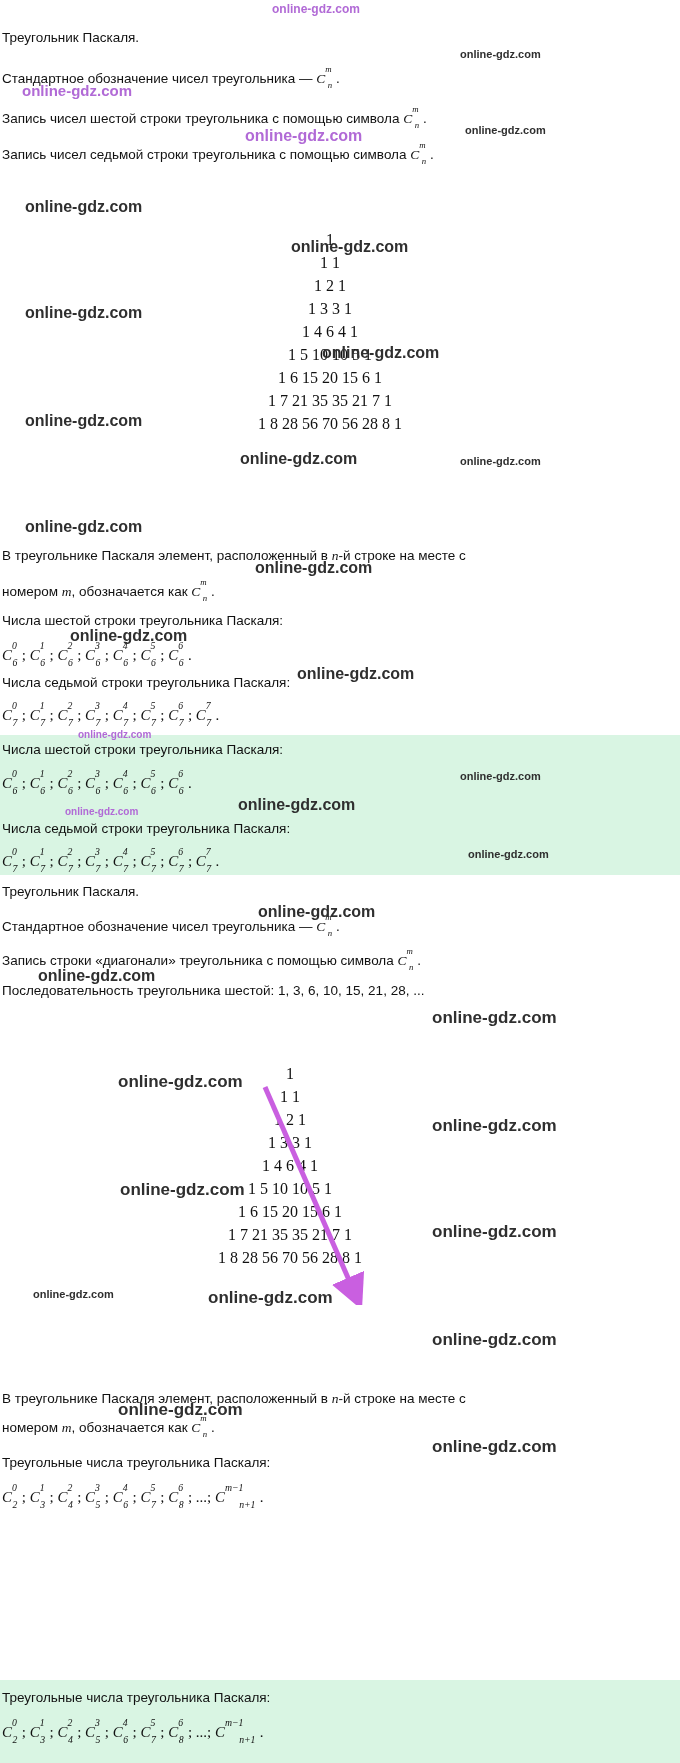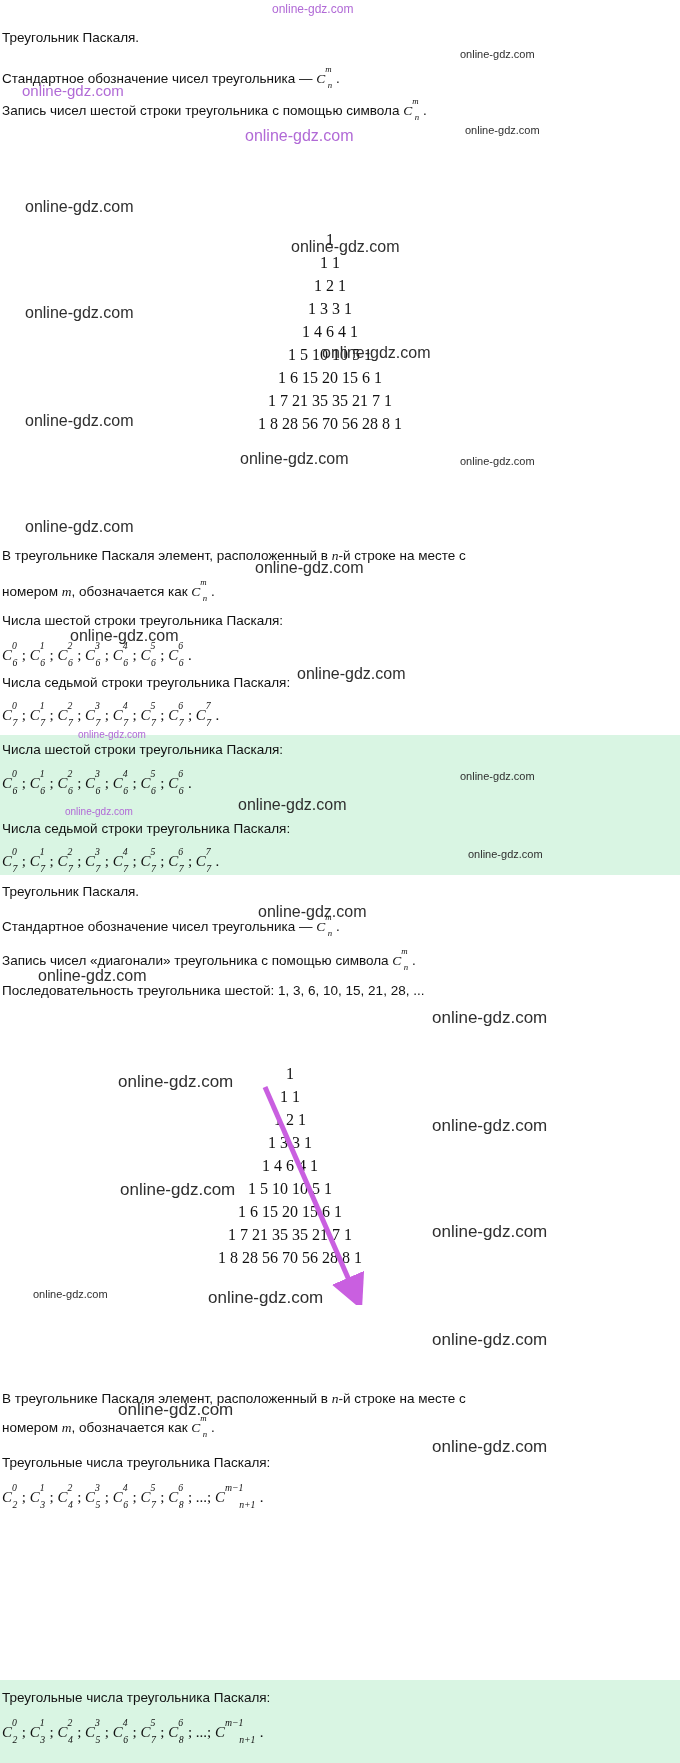--- a/index.html
+++ b/index.html
@@ -11,21 +11,21 @@
     color:#111;
     position:relative;
   }
   .page{position:relative;width:680px;height:1763px;overflow:hidden;}
 
   
   .wm{
     position:absolute;
     color:#b16ad6;
     font-family:"Liberation Sans", sans-serif;
-    font-weight:normal;
+    font-weight:bold;
     white-space:nowrap;
     pointer-events:none;
     z-index:5;
   }
   .wm.grey{color:#2f2f2f;}
 
   
   .tx{position:absolute;white-space:nowrap;font-size:13.5px;color:#111;}
   .it{font-family:"Liberation Serif", serif;font-style:italic;}
   .mathserif{font-family:"Liberation Serif", serif;}
@@ -94,24 +94,27 @@
   <div class="wm grey" style="left:432px;top:1330px;font-size:17px;">online-gdz.com</div>
   <div class="wm grey" style="left:118px;top:1400px;font-size:17px;">online-gdz.com</div>
   <div class="wm grey" style="left:432px;top:1437px;font-size:17px;">online-gdz.com</div>
 
   <div class="tx" style="left:2px;top:30px;">Треугольник Паскаля.</div>
 
   <div class="tx" style="left:2px;top:69px;">
     <span>Стандартное обозначение чисел треугольника — </span><span class="comb"><span class="base">C</span><sup>m</sup><sub>n</sub></span><span>.</span>
   </div>
 
-  <div class="tx" style="left:2px;top:101px;">
+  <div class="tx" style="left:2px;top:109px;">
     <span>Запись чисел шестой строки треугольника с помощью символа </span><span class="comb"><span class="base">C</span><sup>m</sup><sub>n</sub></span><span>.</span>
   </div>
 
+  <div class="tx" style="left:2px;top:145px;">
+    <span>Запись чисел седьмой строки треугольника с помощью символа </span><span class="comb"><span class="base">C</span><sup>m</sup><sub>n</sub></span><span>.</span>
+  </div>
 
   <div class="tri" style="left:180px;top:228px;width:300px;">
     <div class="row">1</div>
     <div class="row">1  1</div>
     <div class="row">1  2  1</div>
     <div class="row">1  3  3  1</div>
     <div class="row">1  4  6  4  1</div>
     <div class="row">1  5  10  10  5  1</div>
     <div class="row">1  6  15  20  15  6  1</div>
     <div class="row">1  7  21  35  35  21  7  1</div>
@@ -180,21 +183,21 @@
     <span class="comb"><span class="base">C</span><sup>7</sup><sub>7</sub></span>.
   </div>
 
   <div class="tx" style="left:2px;top:884px;">Треугольник Паскаля.</div>
 
   <div class="tx" style="left:2px;top:917px;">
     <span>Стандартное обозначение чисел треугольника — </span><span class="comb"><span class="base">C</span><sup>m</sup><sub>n</sub></span><span>.</span>
   </div>
 
   <div class="tx" style="left:2px;top:951px;">
-    <span>Запись чисел «диагонали» треугольника с помощью символа </span><span class="comb"><span class="base">C</span><sup>m</sup><sub>n</sub></span><span>.</span>
+    <span>Запись строки «диагонали» треугольника с помощью символа </span><span class="comb"><span class="base">C</span><sup>m</sup><sub>n</sub></span><span>.</span>
   </div>
 
   <div class="tx" style="left:2px;top:983px;">
     <span>Последовательность </span><span class="b">треугольника</span><span> шестой: 1, 3, 6, 10, 15, 21, 28, ...</span>
   </div>
 
   <div class="tri" style="left:140px;top:1062px;width:300px;">
     <div class="row">1</div>
     <div class="row">1  1</div>
     <div class="row">1  2  1</div>

